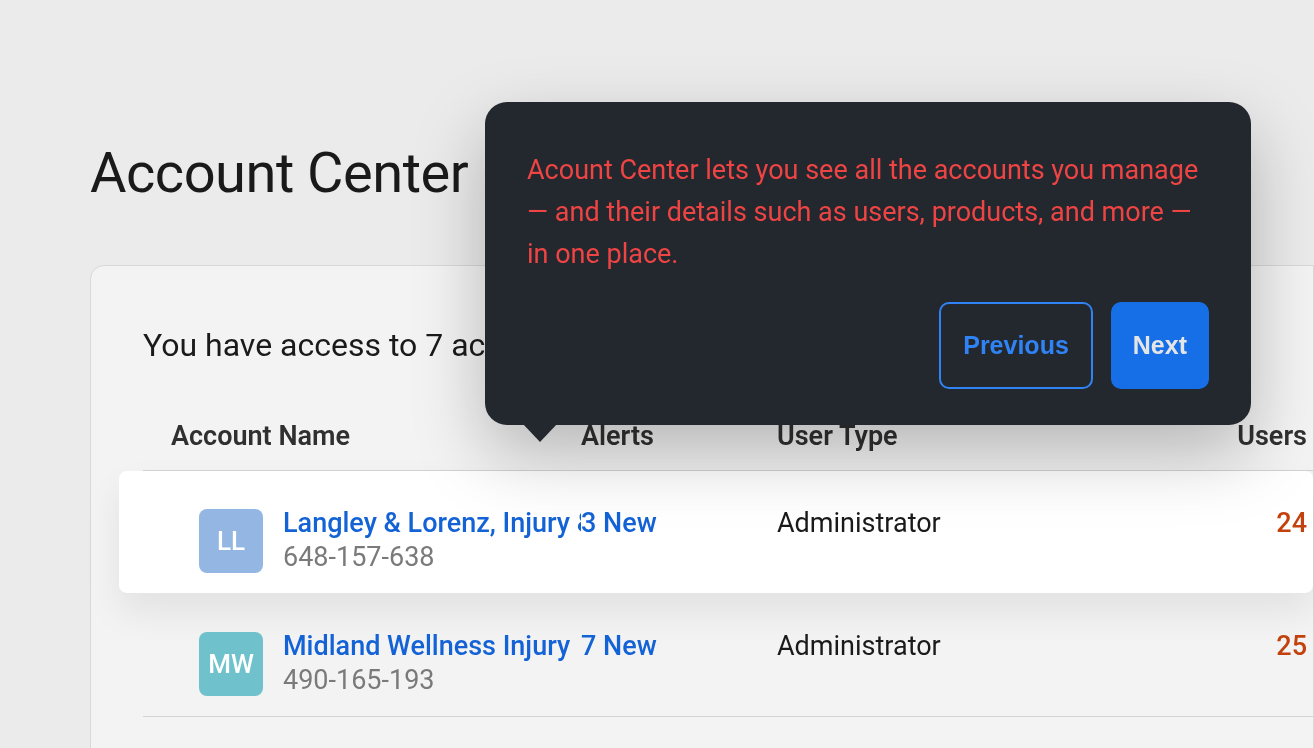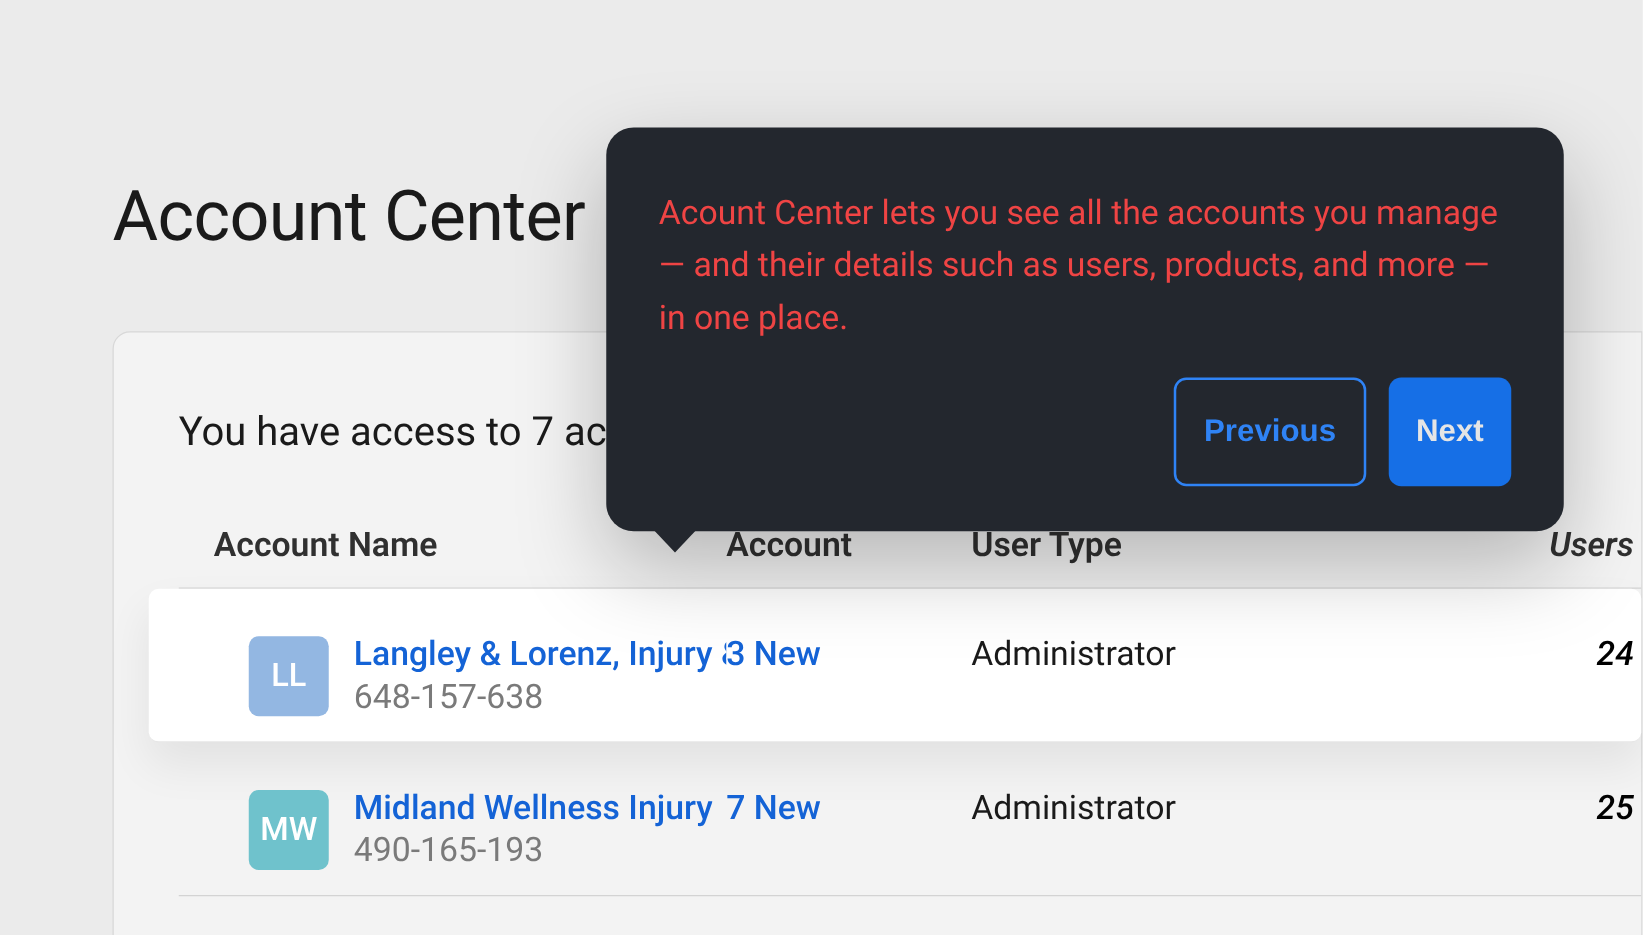--- a/index.html
+++ b/index.html
@@ -54,21 +54,21 @@
       margin-right: 0;
     }
     .th {
       font-size: 27px;
       font-weight: 600;
       color: #303030;
     }
     .col-name { width: 438px; padding-left: 28px; }
     .col-alerts { width: 196px; }
     .col-usertype { width: 430px; }
-    .col-users { width: 100px; text-align: right; font-style: italic; }
+    .col-users { width: 100px; text-align: right; }
     .trow {
       display: flex;
       align-items: flex-start;
       border-bottom: 1px solid #d3d3d3;
       margin-left: 52px;
       padding: 36px 0 20px 0;
       position: relative;
     }
     .trow.highlight {
       background: #ffffff;
@@ -121,21 +121,21 @@
     .account-id {
       font-size: 27px;
       color: #7a7a7a;
       margin-top: 2px;
     }
     .alerts-link {
       color: #1463d6;
       font-weight: 500;
     }
     .usertype-text { color: #1a1a1a; }
-    .users-link { color: #000000; font-weight: 500; }
+    .users-link { color: #c2410c; font-weight: 500; }
 
     .tooltip {
       position: absolute;
       left: 485px;
       top: 102px;
       width: 766px;
       background: #23272e;
       color: #e9eaec;
       border-radius: 22px;
       padding: 48px 42px 36px 42px;
@@ -184,21 +184,21 @@
 
 <div class="page">
   <h1 class="page-title">Account Center</h1>
 
   <div class="panel">
     <div class="access-text">You have access to 7 accounts</div>
 
     <div class="table">
       <div class="thead">
         <div class="th col-name">Account Name</div>
-        <div class="th col-alerts">Account</div>
+        <div class="th col-alerts">Alerts</div>
         <div class="th col-usertype">User Type</div>
         <div class="th col-users">Users</div>
       </div>
 
       <div class="trow highlight">
         <div class="cell col-name">
           <div class="name-wrap">
             <div class="avatar a">LL</div>
             <div class="name-text">
               <a class="account-link">Langley &amp; Lorenz, Injury &amp; Ac</a>

